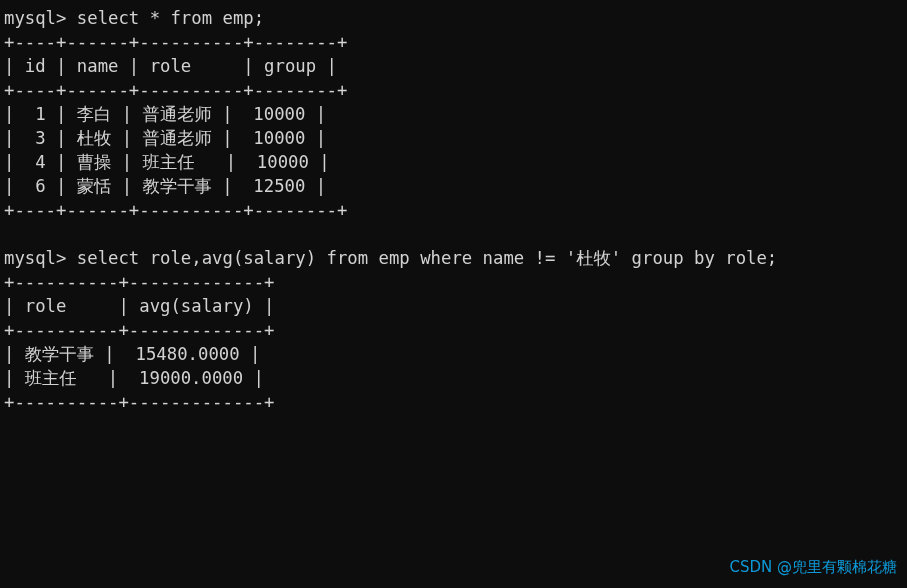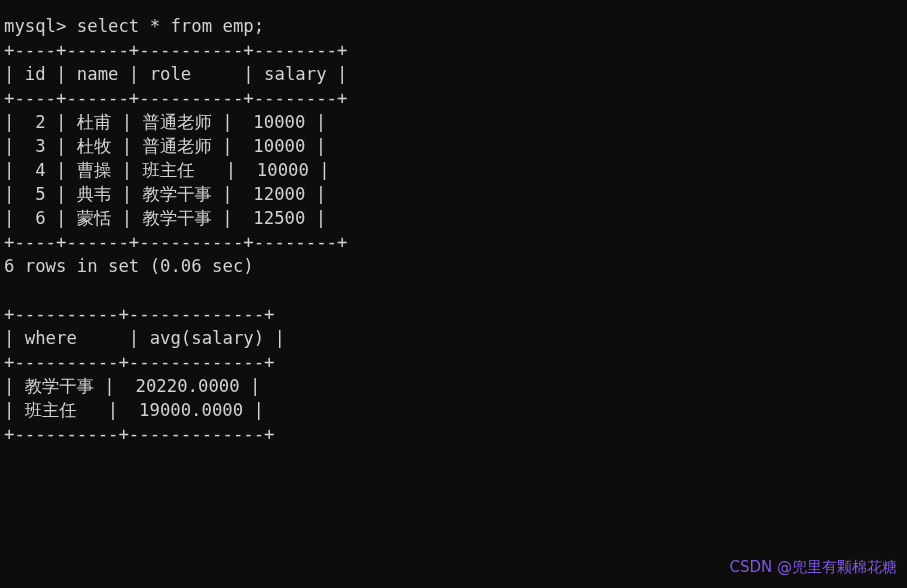--- a/index.html
+++ b/index.html
@@ -8,21 +8,21 @@
     padding: 0;
     background: #0d0d0d;
   }
   #terminal {
     position: relative;
     width: 907px;
     height: 588px;
     background: #0d0d0d;
     overflow: hidden;
     box-sizing: border-box;
-    padding: 14px 0 0 4px;
+    padding: 6px 0 0 4px;
   }
   .line {
     font-family: "DejaVu Sans Mono", "Liberation Mono", monospace;
     font-size: 17.3px;
     line-height: 24px;
     height: 24px;
     color: #d2d2d2;
     white-space: pre;
     letter-spacing: 0px;
     font-weight: normal;
@@ -38,46 +38,45 @@
     background: #d2d2d2;
     vertical-align: -3px;
     margin-left: 1px;
   }
   #watermark {
     position: absolute;
     right: 10px;
     bottom: 11px;
     font-family: "DejaVu Sans", "Liberation Sans", sans-serif;
     font-size: 15px;
-    color: #8b5cf6;
+    color: #0ea5e9;
     white-space: pre;
     opacity: 0.92;
   }
 </style>
 </head>
 <body>
 
 <div id="terminal">
 
   <div class="line">mysql&gt; select * from emp;</div>
   <div class="line">+----+------+----------+--------+</div>
-  <div class="line">| id | name | role     | salary |</div>
+  <div class="line">| id | name | role     | group |</div>
   <div class="line">+----+------+----------+--------+</div>
-  <div class="line">|  2 | 杜甫 | 普通老师 |  10000 |</div>
+  <div class="line">|  1 | 李白 | 普通老师 |  10000 |</div>
   <div class="line">|  3 | 杜牧 | 普通老师 |  10000 |</div>
   <div class="line">|  4 | 曹操 | 班主任   |  10000 |</div>
-  <div class="line">|  5 | 典韦 | 教学干事 |  12000 |</div>
   <div class="line">|  6 | 蒙恬 | 教学干事 |  12500 |</div>
   <div class="line">+----+------+----------+--------+</div>
-  <div class="line">6 rows in set (0.06 sec)</div>
   <div class="line blank"></div>
+  <div class="line">mysql&gt; select role,avg(salary) from emp where name != '杜牧' group by role;</div>
   <div class="line">+----------+-------------+</div>
-  <div class="line">| where     | avg(salary) |</div>
+  <div class="line">| role     | avg(salary) |</div>
   <div class="line">+----------+-------------+</div>
-  <div class="line">| 教学干事 |  20220.0000 |</div>
+  <div class="line">| 教学干事 |  15480.0000 |</div>
   <div class="line">| 班主任   |  19000.0000 |</div>
   <div class="line">+----------+-------------+</div>
   <div class="line blank"></div>
 
 
   <div id="watermark">CSDN @兜里有颗棉花糖</div>
 
 </div>
 
 </body></html>

